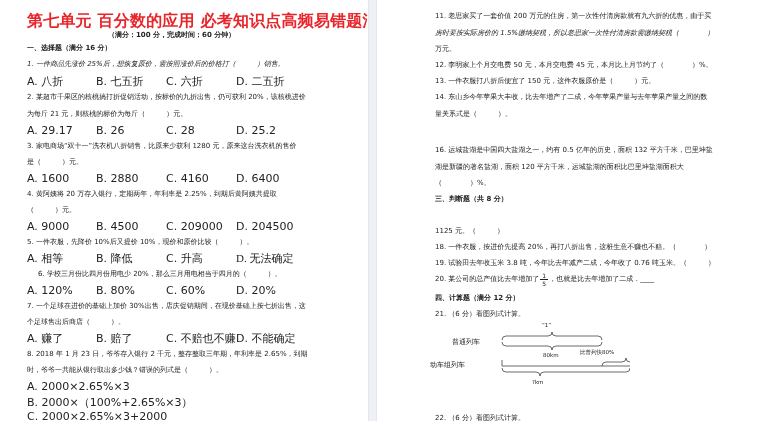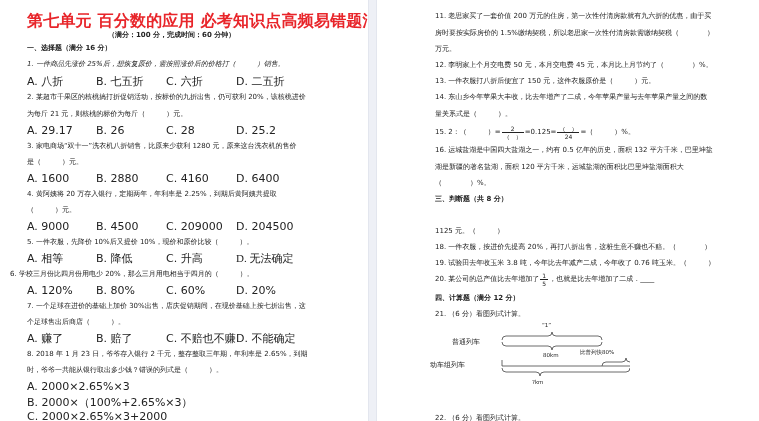--- a/index.html
+++ b/index.html
@@ -56,21 +56,21 @@
   <div class="opt" style="left:96px;top:222px;">B. 4500</div>
   <div class="opt" style="left:166px;top:222px;">C. 209000</div>
   <div class="opt" style="left:236px;top:222px;">D. 204500</div>
 
   <div class="ln" style="left:27px;top:238px;">5. 一件衣服，先降价 10%后又提价 10%，现价和原价比较（　　　）。</div>
   <div class="opt" style="left:27px;top:254px;">A. 相等</div>
   <div class="opt" style="left:96px;top:254px;">B. 降低</div>
   <div class="opt" style="left:166px;top:254px;">C. 升高</div>
   <div class="opt" style="left:236px;top:254px;font-family:Liberation Serif, serif;">D. 无法确定</div>
 
-  <div class="ln" style="left:10px;top:270px;">6. 学校三月份比四月份用电少 20%，那么三月用电相当于四月的（　　　）。</div>
+  <div class="ln" style="left:38px;top:270px;">6. 学校三月份比四月份用电少 20%，那么三月用电相当于四月的（　　　）。</div>
   <div class="opt" style="left:27px;top:286px;">A. 120%</div>
   <div class="opt" style="left:96px;top:286px;">B. 80%</div>
   <div class="opt" style="left:166px;top:286px;">C. 60%</div>
   <div class="opt" style="left:236px;top:286px;">D. 20%</div>
 
   <div class="ln" style="left:27px;top:302px;">7. 一个足球在进价的基础上加价 30%出售，店庆促销期间，在现价基础上按七折出售，这</div>
   <div class="ln" style="left:27px;top:318px;">个足球售出后商店（　　　）。</div>
   <div class="opt" style="left:27px;top:334px;">A. 赚了</div>
   <div class="opt" style="left:96px;top:334px;">B. 赔了</div>
   <div class="opt" style="left:166px;top:334px;">C. 不赔也不赚</div>
@@ -80,32 +80,29 @@
   <div class="ln" style="left:27px;top:366px;">时，爷爷一共能从银行取出多少钱？错误的列式是（　　　）。</div>
   <div class="opt" style="left:27px;top:382px;">A. 2000×2.65%×3</div>
   <div class="opt" style="left:27px;top:398px;">B. 2000×（100%+2.65%×3）</div>
   <div class="opt" style="left:27px;top:412px;">C. 2000×2.65%×3+2000</div>
 </div>
 
 <div class="gutter"></div>
 
 <div class="page page-right">
   <div class="ln" style="left:58px;top:12px;">11. 老思家买了一套价值 200 万元的住房，第一次性付清房款就有九六折的优惠，由于买</div>
-  <div class="ln" style="left:58px;top:29px;">房时要按实际房价的 1.5%缴纳契税，所以老思家一次性付清房款需缴纳契税（　　　　）</div>
+  <div class="ln" style="left:58px;top:29px;font-style:italic;">房时要按实际房价的 1.5%缴纳契税，所以老思家一次性付清房款需缴纳契税（　　　　）</div>
   <div class="ln" style="left:58px;top:45px;">万元。</div>
 
   <div class="ln" style="left:58px;top:61px;">12. 李明家上个月交电费 50 元，本月交电费 45 元，本月比上月节约了（　　　　）%。</div>
   <div class="ln" style="left:58px;top:77px;">13. 一件衣服打八折后便宜了 150 元，这件衣服原价是（　　　）元。</div>
 
   <div class="ln" style="left:58px;top:93px;">14. 东山乡今年苹果大丰收，比去年增产了二成，今年苹果产量与去年苹果产量之间的数</div>
   <div class="ln" style="left:58px;top:110px;">量关系式是（　　　）。</div>
 
-  <div class="ln" style="left:58px;top:124px;line-height:16px;">
-    <span>15. 2：（　　　）=</span><span class="frac"><span class="num">2</span><span class="den">（　）</span></span><span>=0.125=</span><span class="frac"><span class="num">（　）</span><span class="den">24</span></span><span>=（　　　）%。</span>
-  </div>
 
   <div class="ln" style="left:58px;top:146px;">16. 运城盐湖是中国四大盐湖之一，约有 0.5 亿年的历史，面积 132 平方千米，巴里坤盐</div>
   <div class="ln" style="left:58px;top:163px;">湖是新疆的著名盐湖，面积 120 平方千米，运城盐湖的面积比巴里坤盐湖面积大</div>
   <div class="ln" style="left:58px;top:179px;">（　　　　）%。</div>
 
   <div class="ln section" style="left:58px;top:195px;">三、判断题（共 8 分）</div>
 
   <div class="ln" style="left:58px;top:227px;">1125 元。（　　　）</div>
 
   <div class="ln" style="left:58px;top:243px;">18. 一件衣服，按进价先提高 20%，再打八折出售，这桩生意不赚也不赔。（　　　　）</div>

